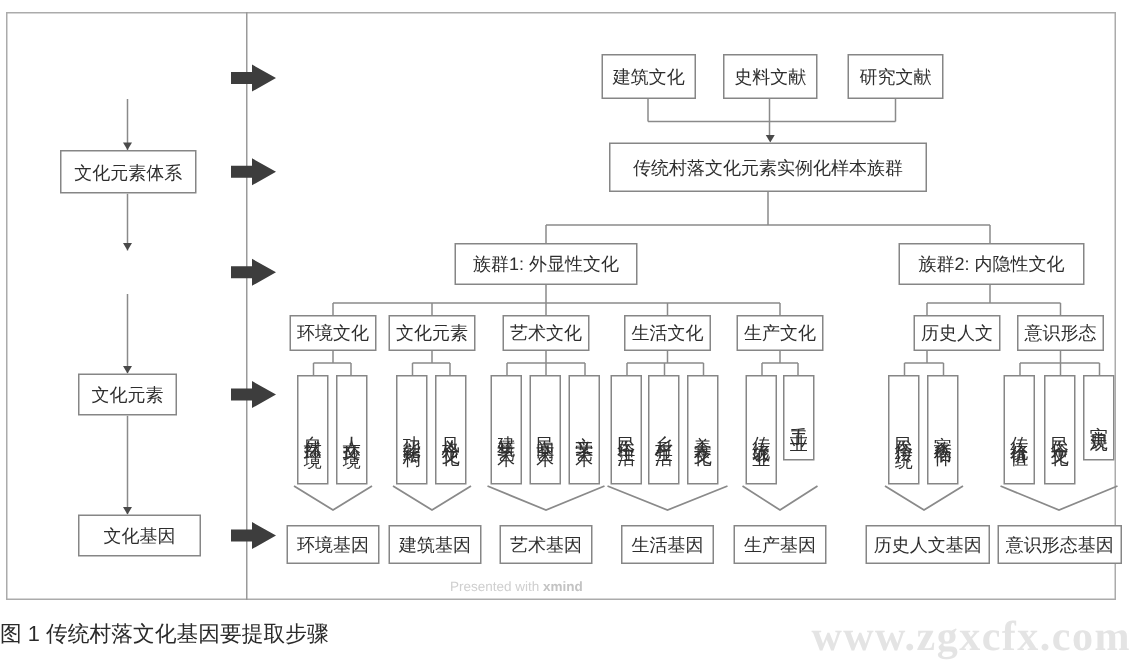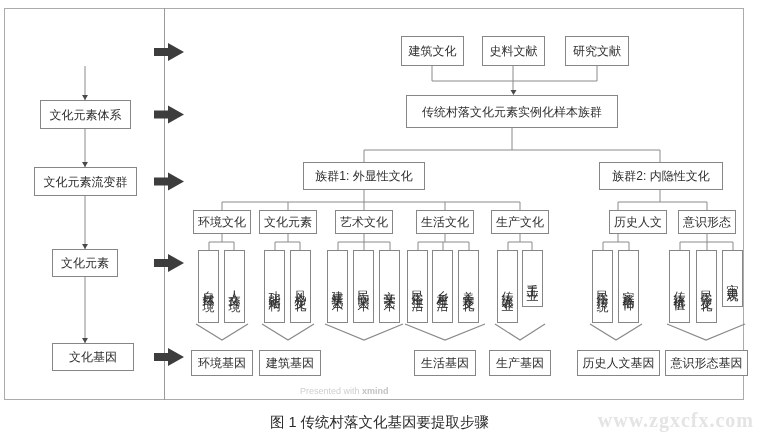--- a/index.html
+++ b/index.html
@@ -15,25 +15,25 @@
     display:flex;align-items:center;justify-content:center;
     font-size:12px;line-height:1;white-space:nowrap;z-index:2;
   }
   .nbox.big{font-size:12px;}
   .vbox{
     position:absolute;background:#fff;border:1px solid #868686;box-sizing:border-box;
     display:flex;align-items:center;justify-content:center;
     writing-mode:vertical-rl;text-orientation:upright;
     font-size:12px;line-height:1;letter-spacing:3px;z-index:2;
   }
-  .caption{position:absolute;left:0;top:413px;width:759px;text-align:center;font-size:14.5px;color:#2a2a2a;}
+  .caption{position:absolute;left:0;top:413px;width:759px;font-size:14.5px;color:#2a2a2a;}
   .wm-tool{position:absolute;left:300px;top:386px;width:180px;text-align:left;font-size:9px;color:#cfcfcf;z-index:3;}
   .wm-tool b{color:#c3c3c3;}
   .wm-site{
-    position:absolute;right:5px;top:409px;font-size:20px;font-weight:bold;
+    position:absolute;right:5px;top:409px;font-size:28px;font-weight:bold;
     color:#e4e4e4;letter-spacing:1px;z-index:3;font-family:"Liberation Serif","DejaVu Serif",serif;text-align:right;
   }
 </style>
 </head>
 <body>
 
 <div class="canvas">
 
   <div class="frame"></div>
   <div class="divider"></div>
@@ -117,21 +117,20 @@
     <g fill="#3d3d3d" stroke="none">
       <path d="M154,48 h14 v-5 l16,9 l-16,9 v-5 h-14 z"></path>
       <path d="M154,110.5 h14 v-5 l16,9 l-16,9 v-5 h-14 z"></path>
       <path d="M154,177.5 h14 v-5 l16,9 l-16,9 v-5 h-14 z"></path>
       <path d="M154,259 h14 v-5 l16,9 l-16,9 v-5 h-14 z"></path>
       <path d="M154,353 h14 v-5 l16,9 l-16,9 v-5 h-14 z"></path>
     </g>
   </svg>
 
   <div class="nbox" style="left:40px;top:100px;width:91px;height:29px">文化元素体系</div>
-  <div class="nbox" style="left:34px;top:167px;width:103px;height:29px">文化元素流变群</div>
   <div class="nbox" style="left:52px;top:249px;width:66px;height:28px">文化元素</div>
   <div class="nbox" style="left:52px;top:343px;width:82px;height:28px">文化基因</div>
 
   <div class="nbox" style="left:401px;top:36px;width:63px;height:30px">建筑文化</div>
   <div class="nbox" style="left:482px;top:36px;width:63px;height:30px">史料文献</div>
   <div class="nbox" style="left:565px;top:36px;width:64px;height:30px">研究文献</div>
 
   <div class="nbox big" style="left:406px;top:95px;width:212px;height:33px">传统村落文化元素实例化样本族群</div>
 
   <div class="nbox big" style="left:303px;top:162px;width:122px;height:28px">族群1: 外显性文化</div>
@@ -164,20 +163,21 @@
 
   <div class="vbox" style="left:592px;top:250px;width:21px;height:73px">民俗传统</div>
   <div class="vbox" style="left:618px;top:250px;width:21px;height:73px">家族信仰</div>
 
   <div class="vbox" style="left:669px;top:250px;width:21px;height:73px">传统价值</div>
   <div class="vbox" style="left:696px;top:250px;width:21px;height:73px">民俗文化</div>
   <div class="vbox" style="left:722px;top:250px;width:21px;height:57px">审美观</div>
 
   <div class="nbox" style="left:191px;top:350px;width:62px;height:26px">环境基因</div>
   <div class="nbox" style="left:259px;top:350px;width:62px;height:26px">建筑基因</div>
+  <div class="nbox" style="left:333px;top:350px;width:62px;height:26px">艺术基因</div>
   <div class="nbox" style="left:414px;top:350px;width:62px;height:26px">生活基因</div>
   <div class="nbox" style="left:489px;top:350px;width:62px;height:26px">生产基因</div>
   <div class="nbox" style="left:577px;top:350px;width:83px;height:26px">历史人文基因</div>
   <div class="nbox" style="left:665px;top:350px;width:83px;height:26px">意识形态基因</div>
 
   <div class="wm-tool"><span>Presented with </span><b>xmind</b></div>
   <div class="caption">图 1 传统村落文化基因要提取步骤</div>
   <div class="wm-site">www.zgxcfx.com</div>
 
 </div>

